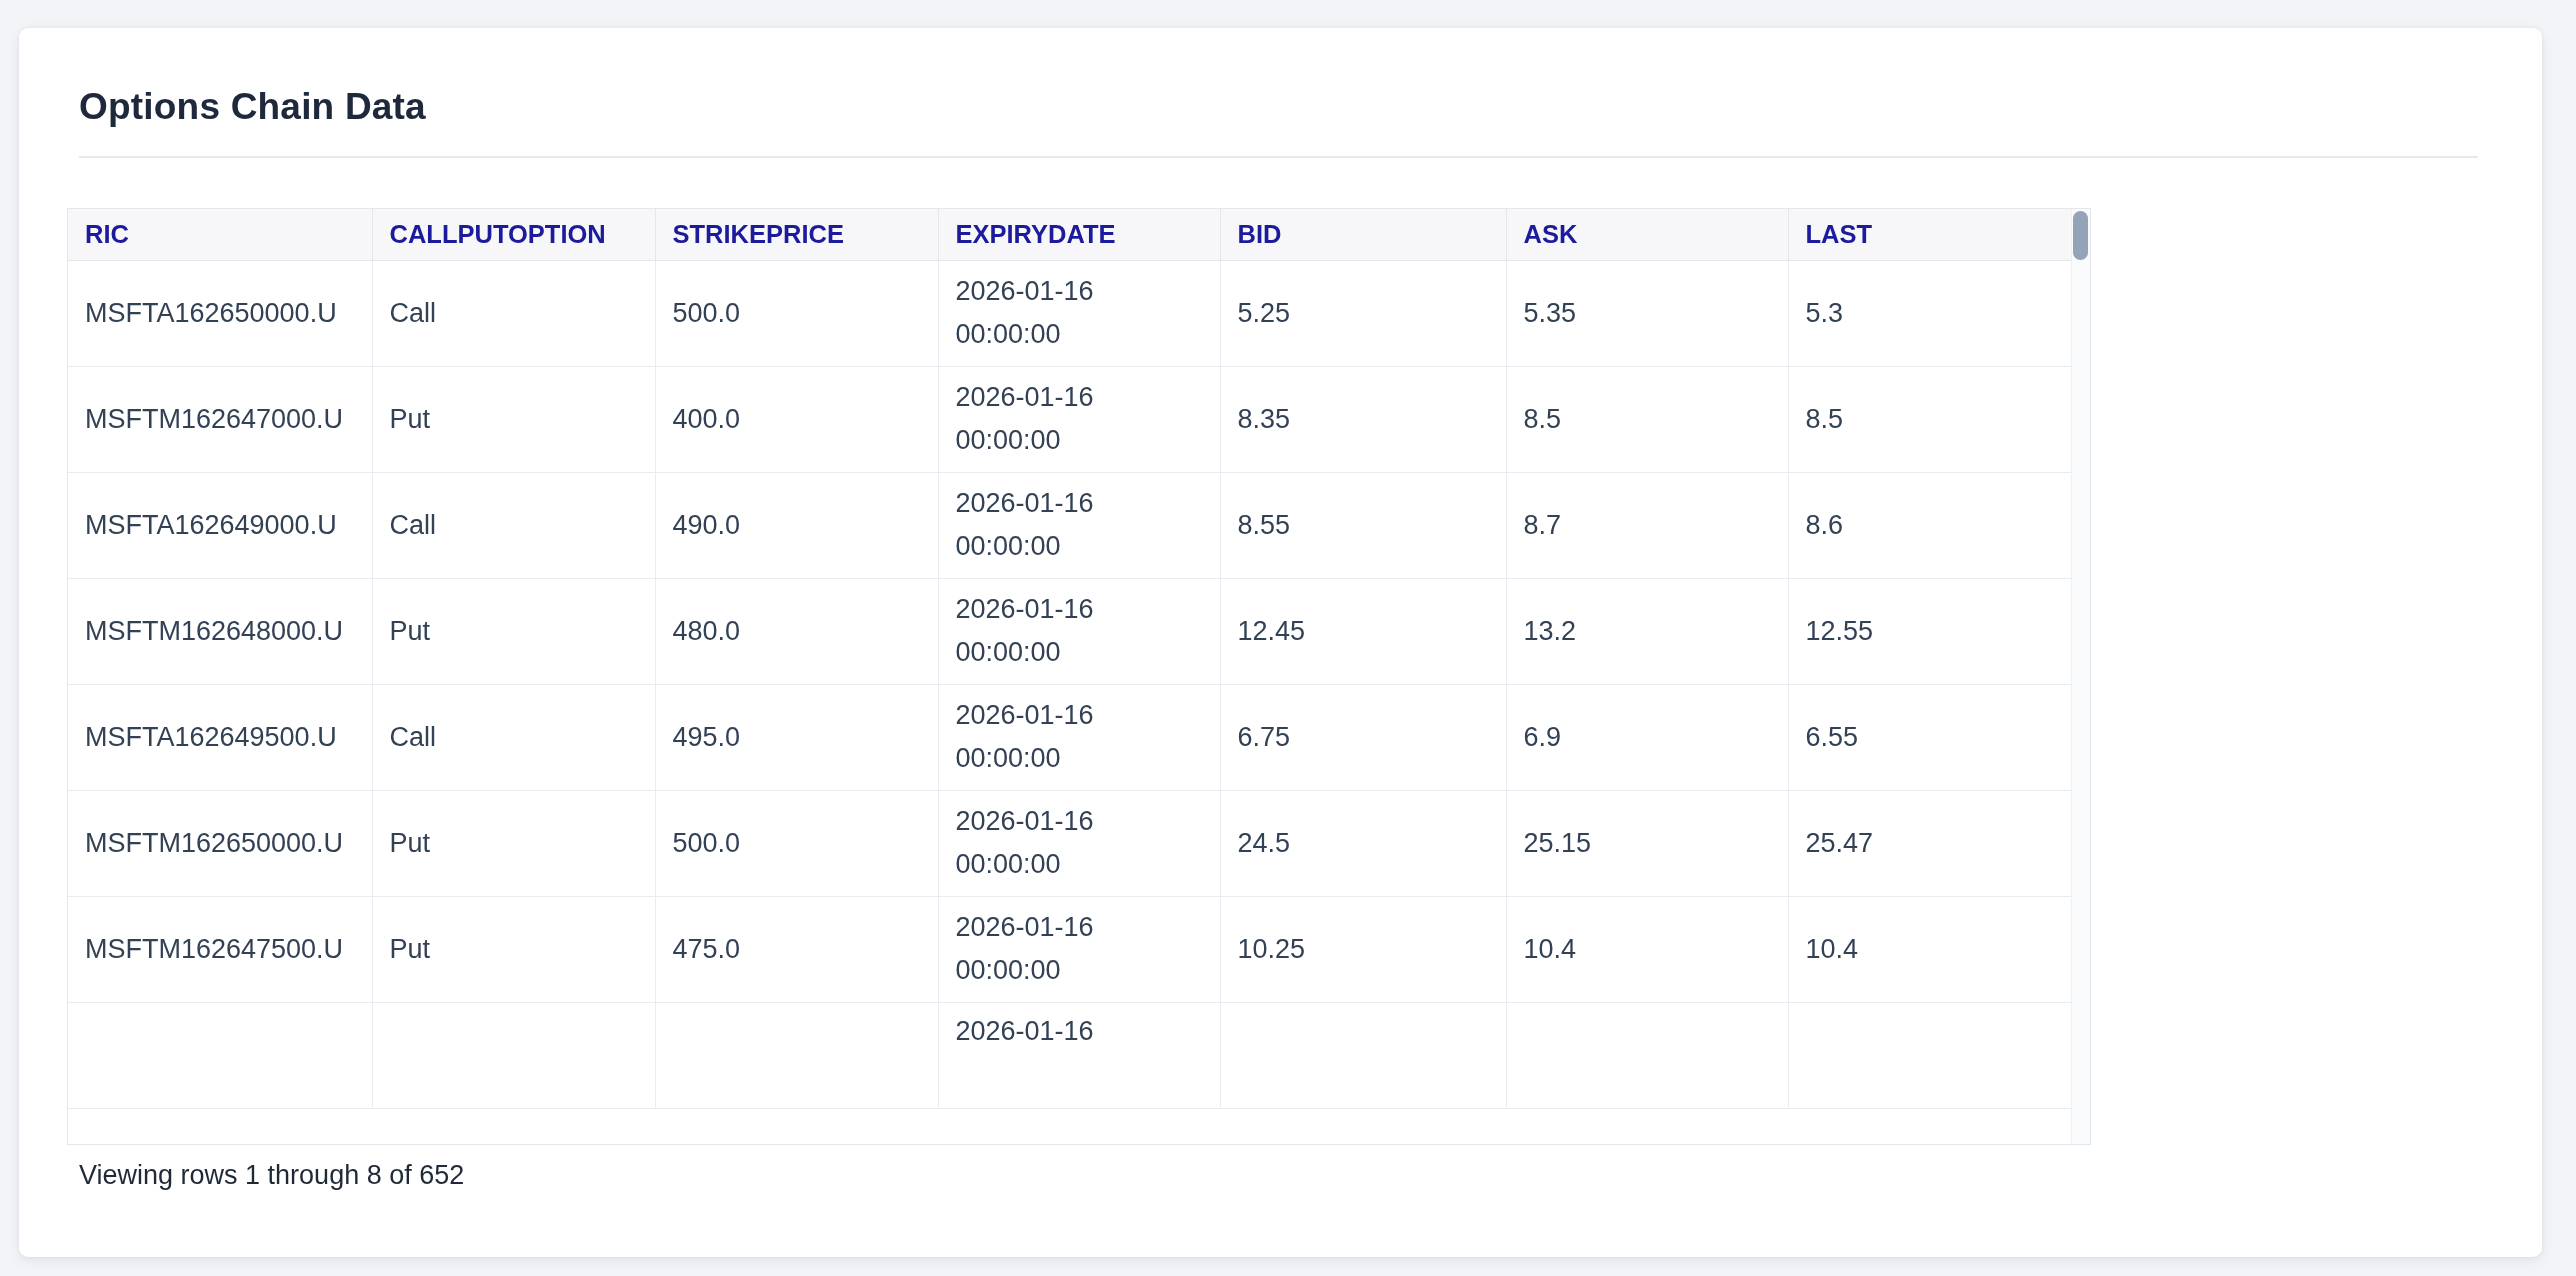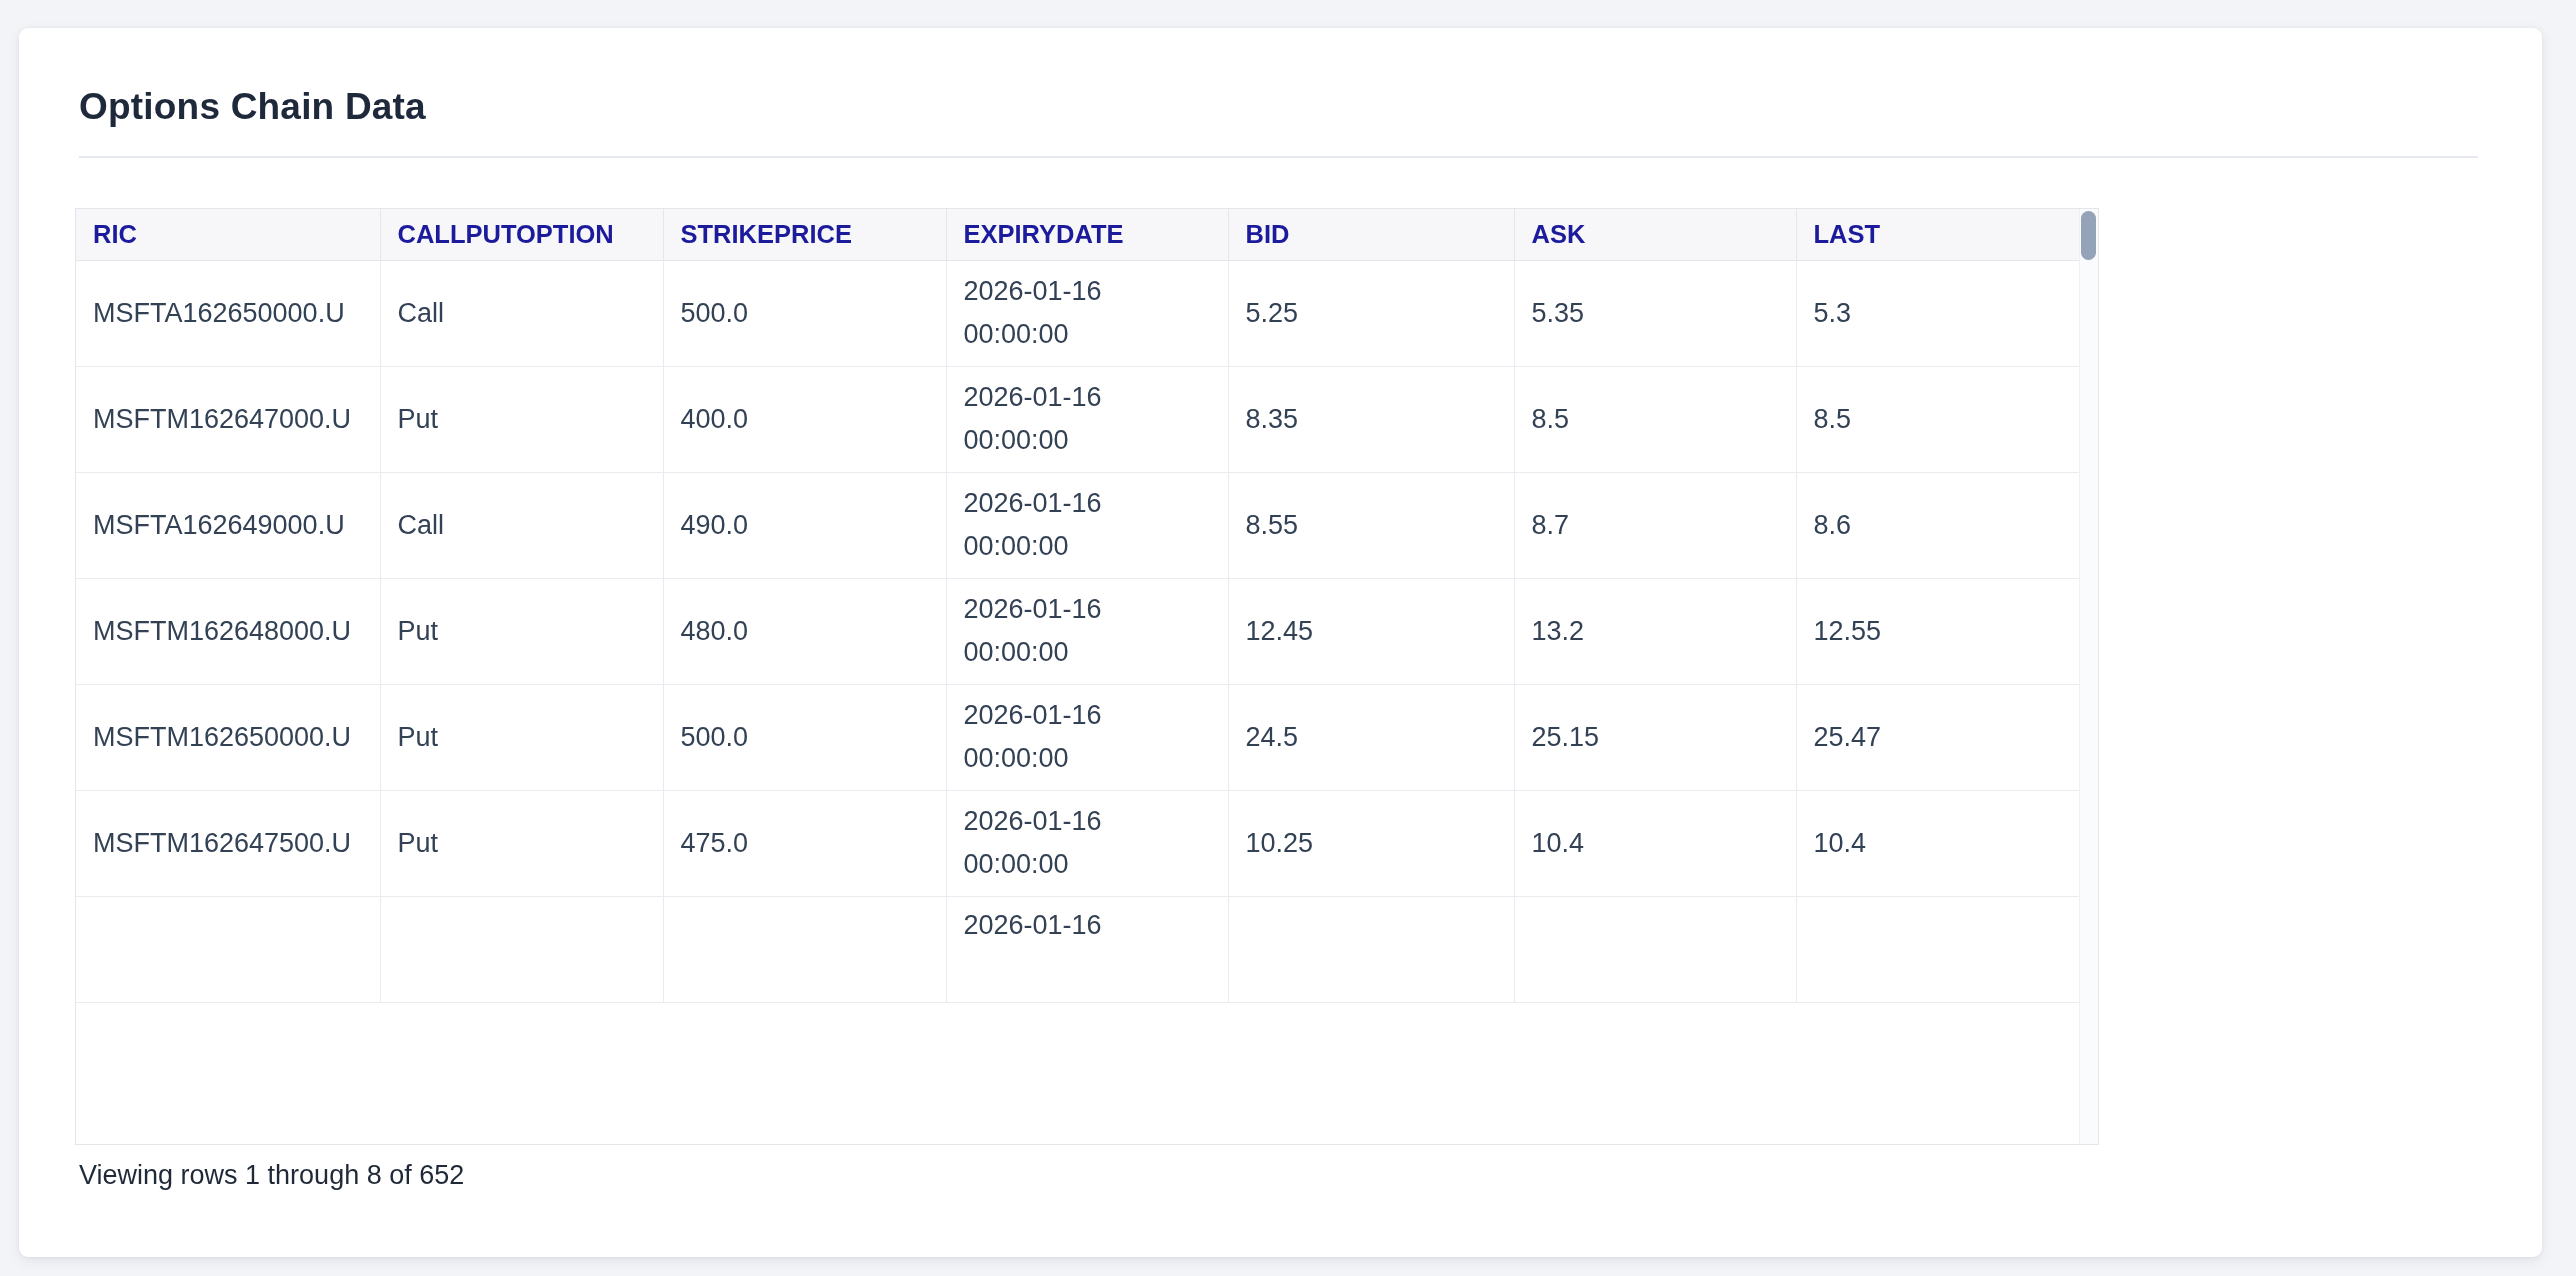--- a/index.html
+++ b/index.html
@@ -28,21 +28,21 @@
     letter-spacing: 0.2px;
   }
   .title-divider {
     position: absolute;
     left: 60px; top: 128px;
     width: 2399px; height: 1.9px;
     background: #e6e9ef;
   }
   .table-wrap {
     position: absolute;
-    left: 56px; top: 180px;
+    left: 48px; top: 180px;
     width: 2024px; height: 937px;
     border: 1.9px solid #e3e6eb;
     background: #ffffff;
     overflow: hidden;
   }
   table.options-table {
     border-collapse: collapse;
     table-layout: fixed;
     width: 2002px;
   }
@@ -162,20 +162,29 @@
         <tr>
           <td>MSFTM162648000.U</td>
           <td>Put</td>
           <td>480.0</td>
           <td>2026-01-16 00:00:00</td>
           <td>12.45</td>
           <td>13.2</td>
           <td>12.55</td>
         </tr>
         <tr>
+          <td>MSFTA162649500.U</td>
+          <td>Call</td>
+          <td>495.0</td>
+          <td>2026-01-16 00:00:00</td>
+          <td>6.75</td>
+          <td>6.9</td>
+          <td>6.55</td>
+        </tr>
+        <tr>
           <td>MSFTM162650000.U</td>
           <td>Put</td>
           <td>500.0</td>
           <td>2026-01-16 00:00:00</td>
           <td>24.5</td>
           <td>25.15</td>
           <td>25.47</td>
         </tr>
         <tr>
           <td>MSFTM162647500.U</td>

